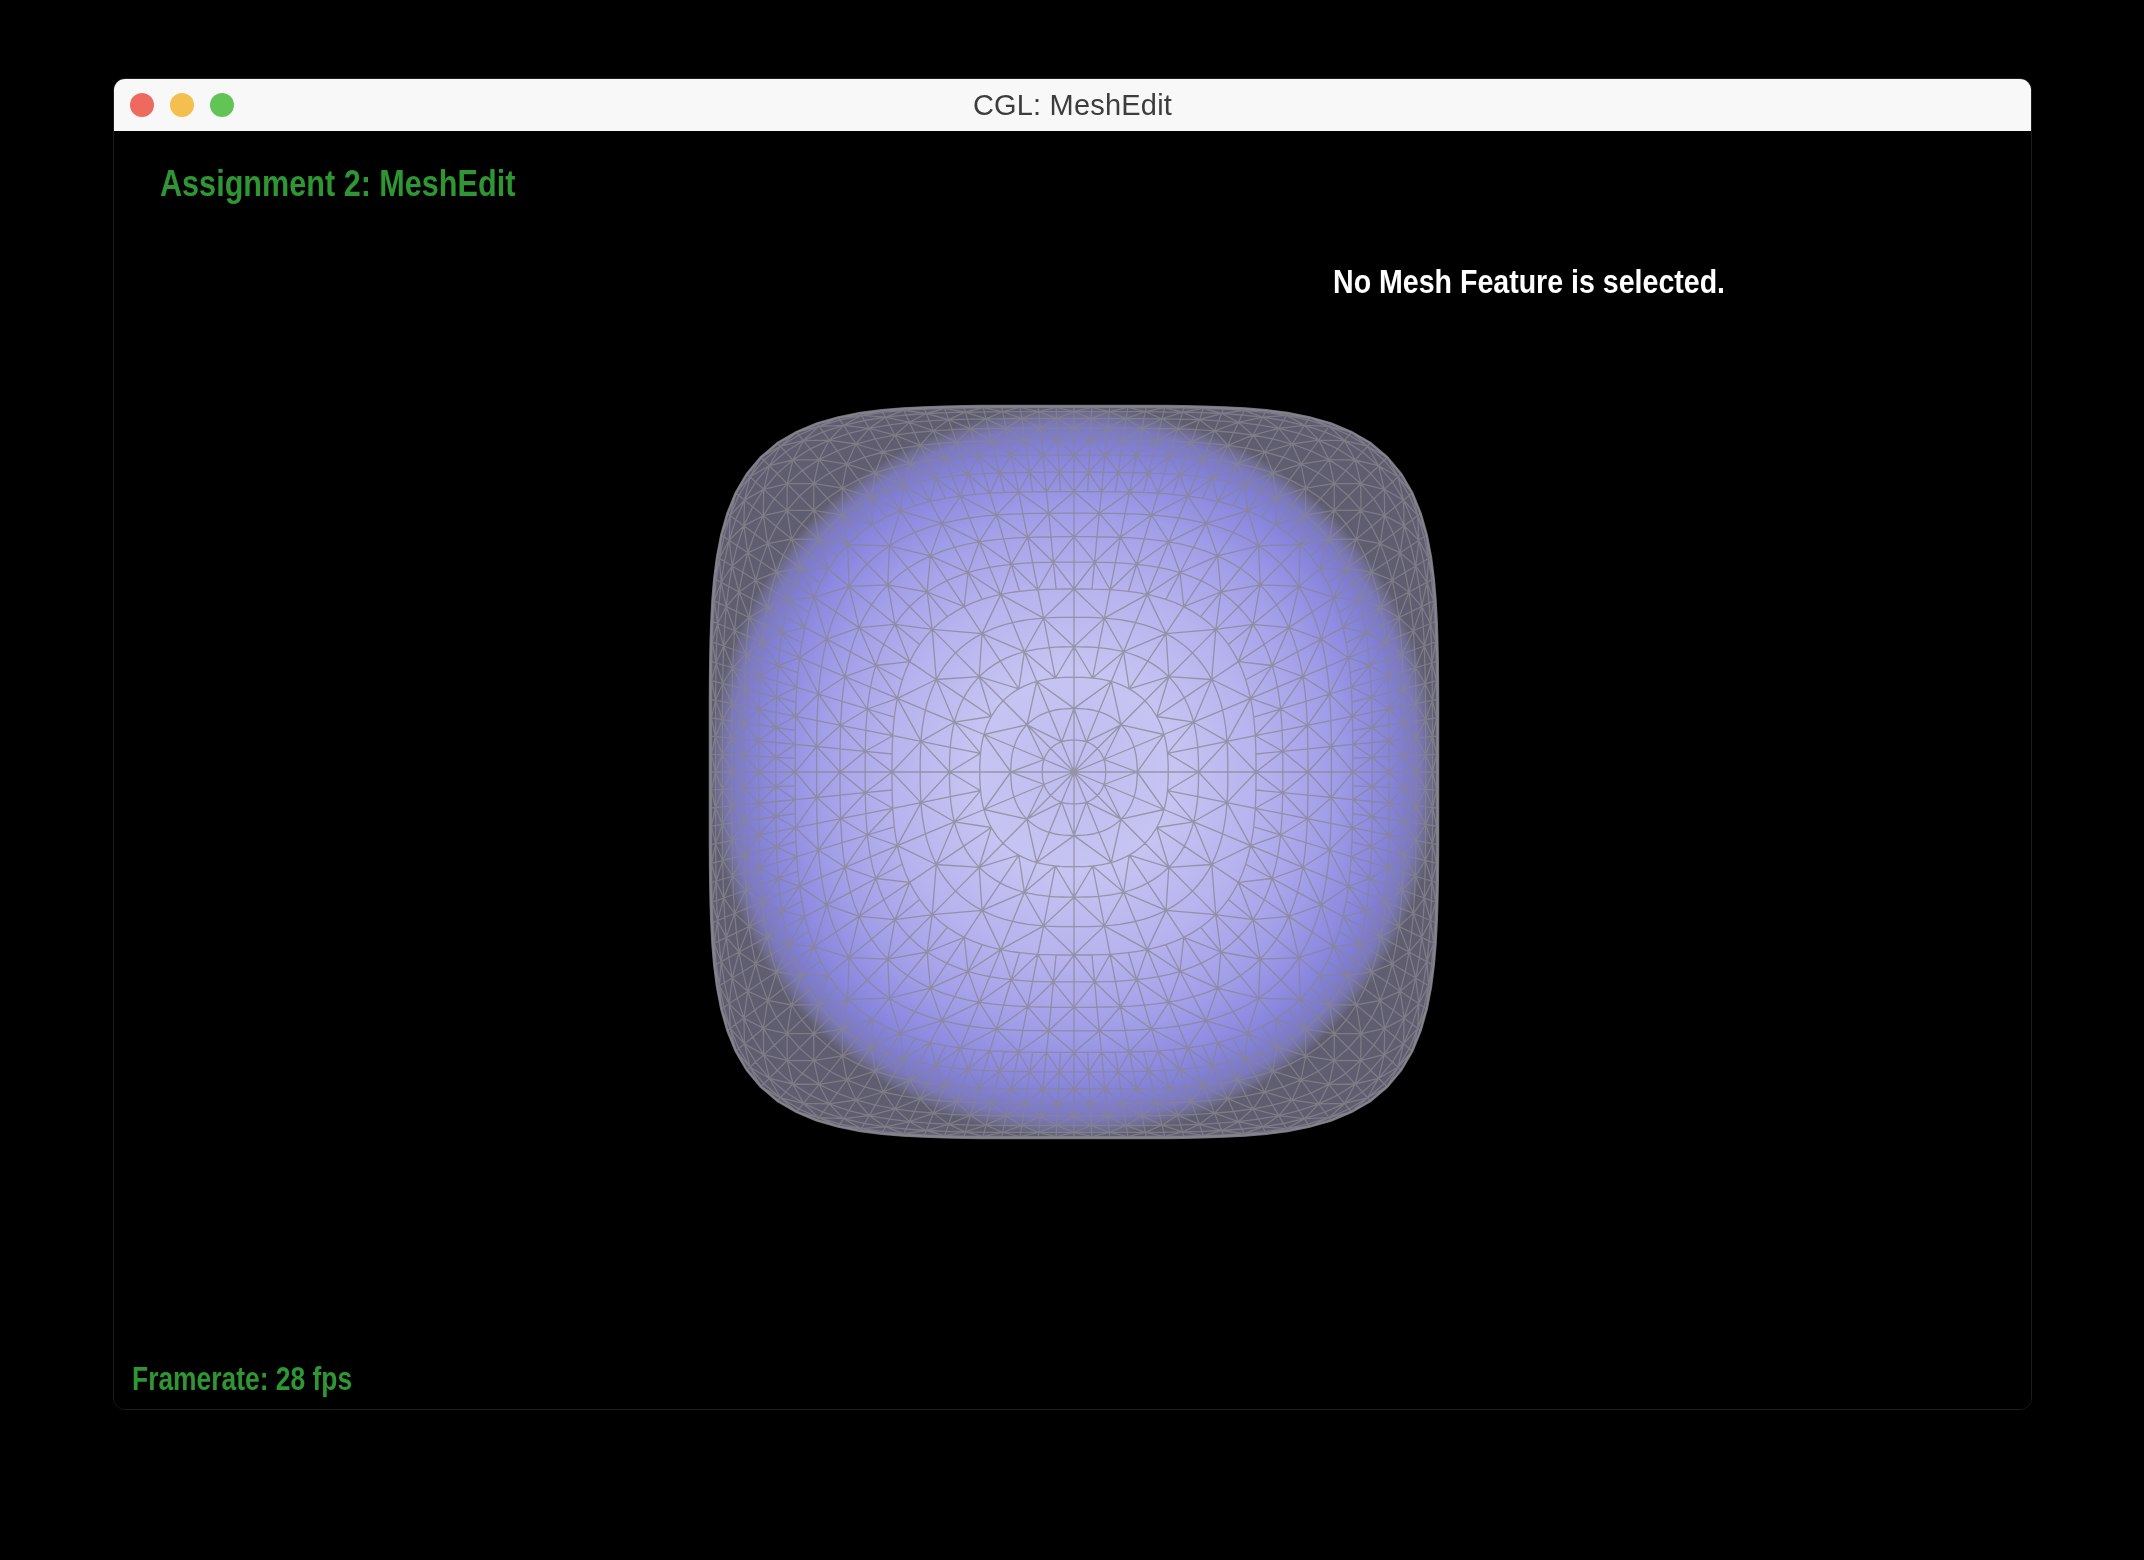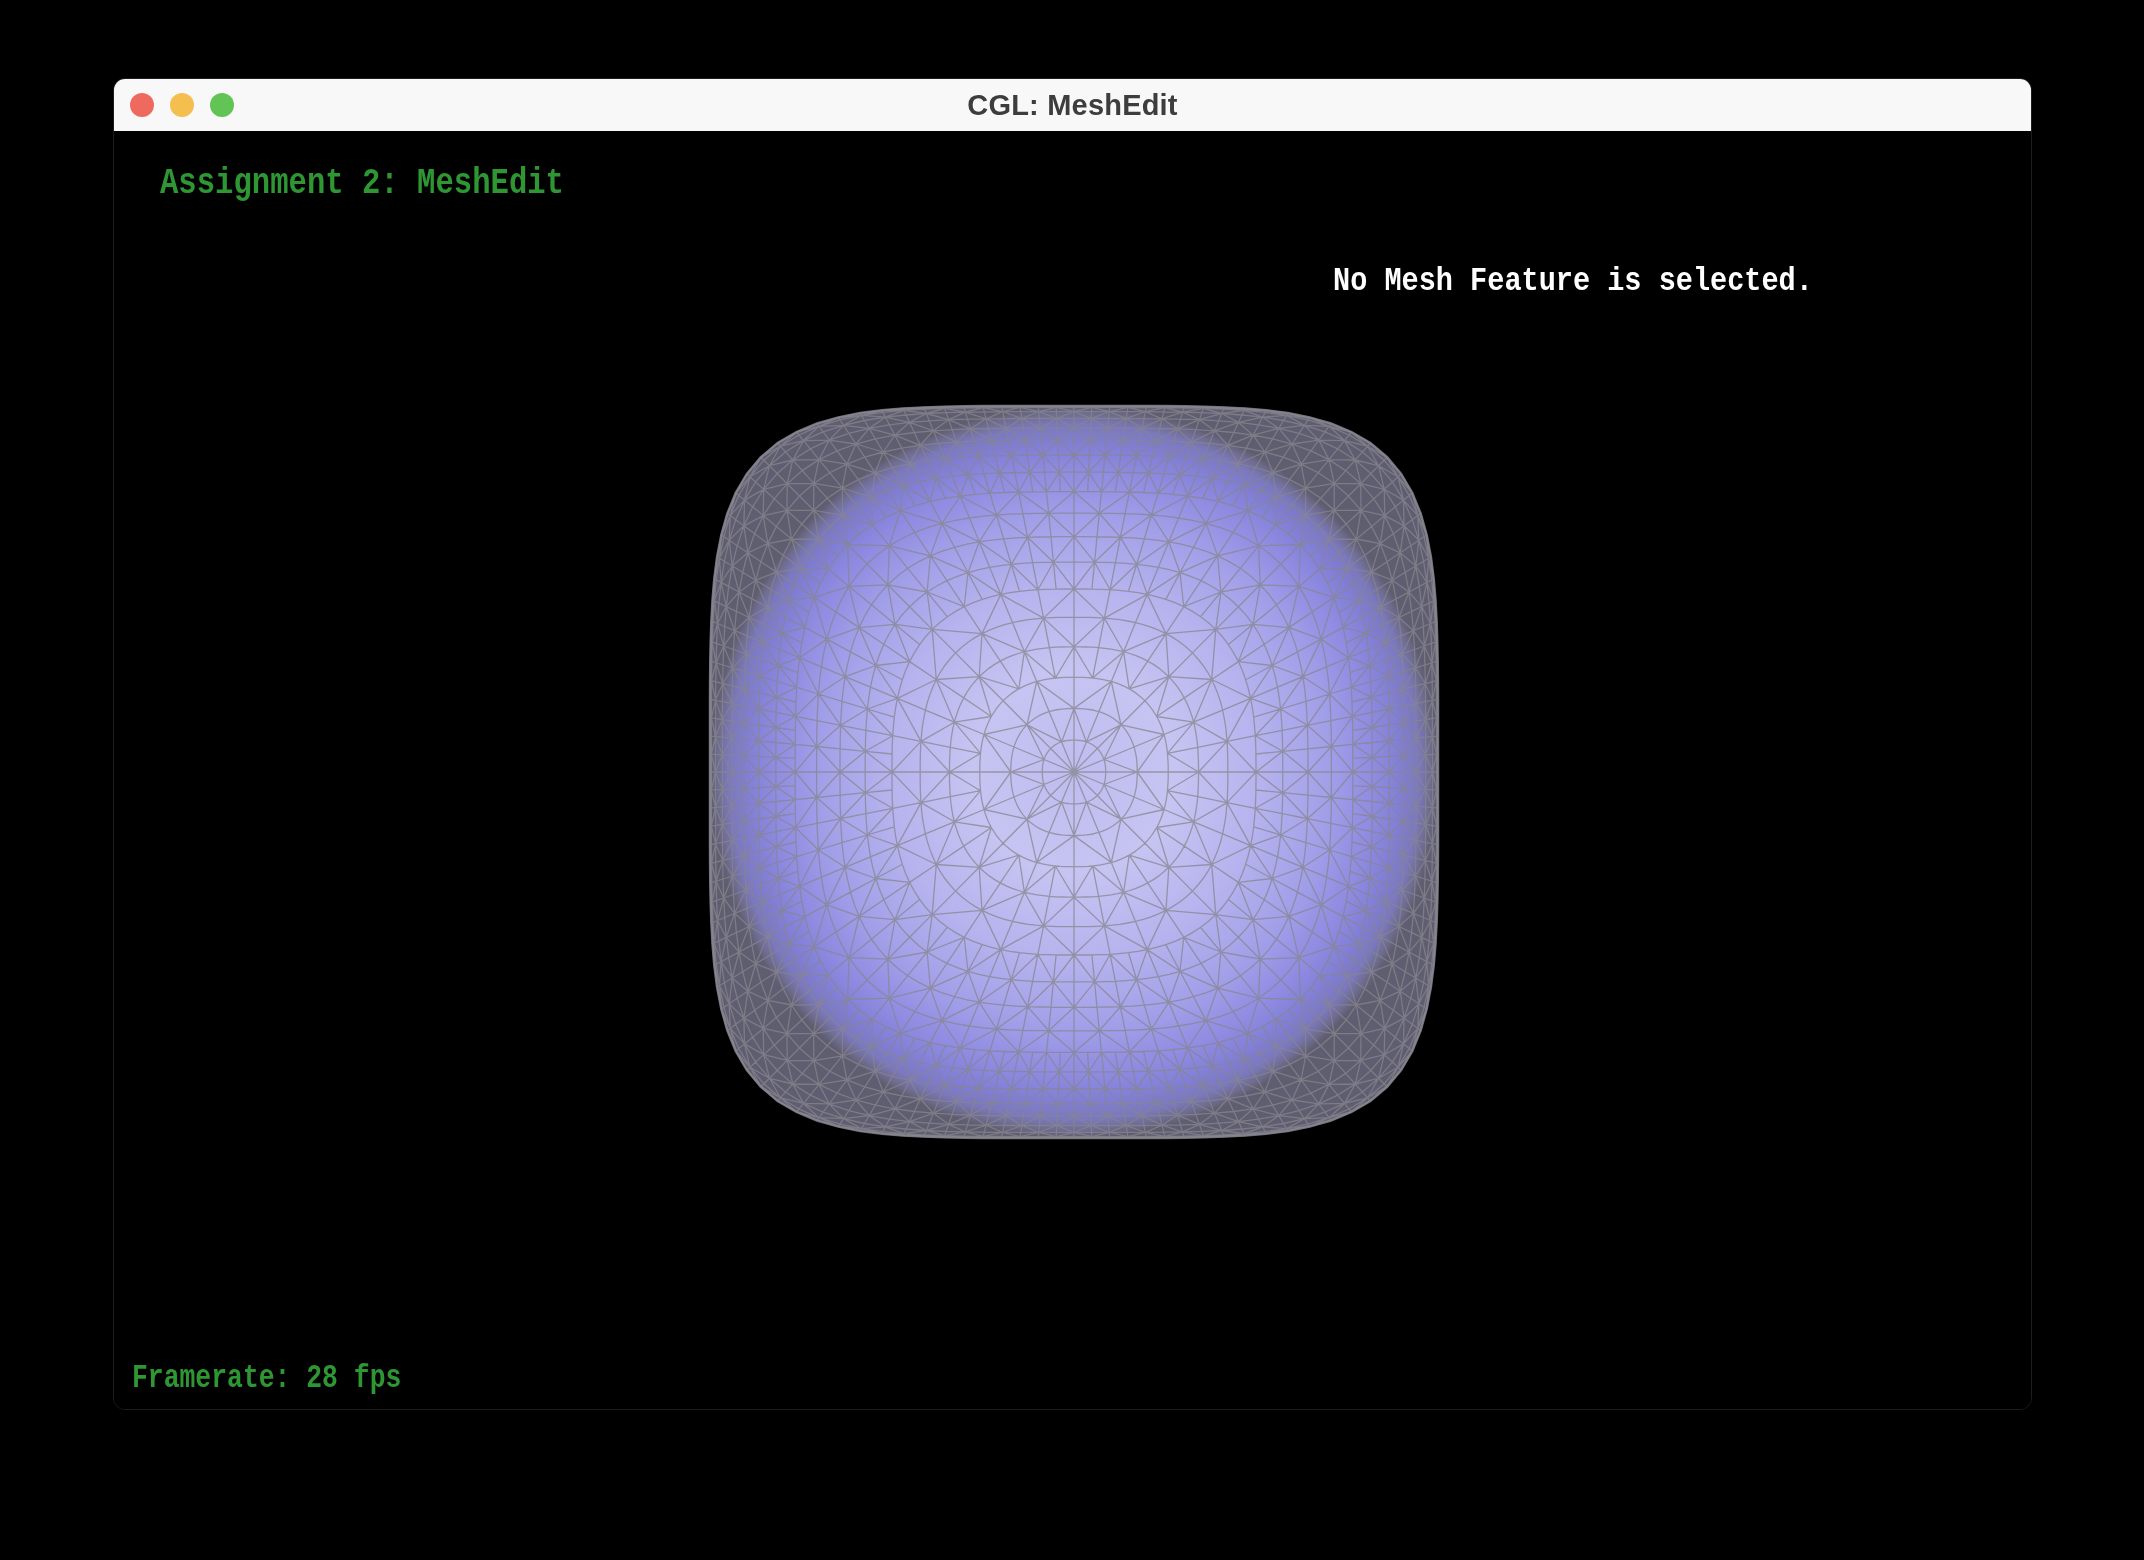--- a/index.html
+++ b/index.html
@@ -17,34 +17,33 @@
     background:#010101;
     border:1px solid #1d1d1d;
     box-sizing:border-box;
     overflow:hidden;
   }
   .titlebar{
     position:absolute;left:0;top:0;right:0;height:52px;
     display:flex;align-items:center;justify-content:center;
   }
   .titlebar-title{
-    font-size:29px;font-weight:700;
+    font-size:29px;font-weight:400;
     letter-spacing:0.2px;
   }
   .traffic-lights{
     position:absolute;left:16px;top:14px;
     display:flex;gap:16px;
   }
   .traffic-dot{
     width:24px;height:24px;border-radius:50%;
   }
   .viewport{
     position:absolute;left:0;top:52px;right:0;bottom:0;
     background:#000;
-    font-family:Liberation Mono, monospace;
   }
   .mesh-svg{position:absolute;left:0;top:0;}
   .hud-text{
     position:absolute;
     font-weight:700;
     white-space:nowrap;
     transform-origin:left top;
   }
   .hud-app-title{
     left:46px;top:32px;font-size:36px;

